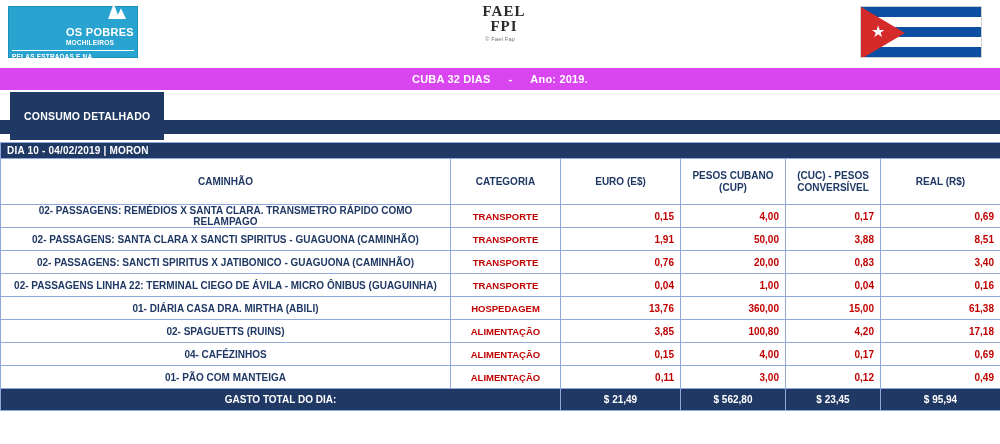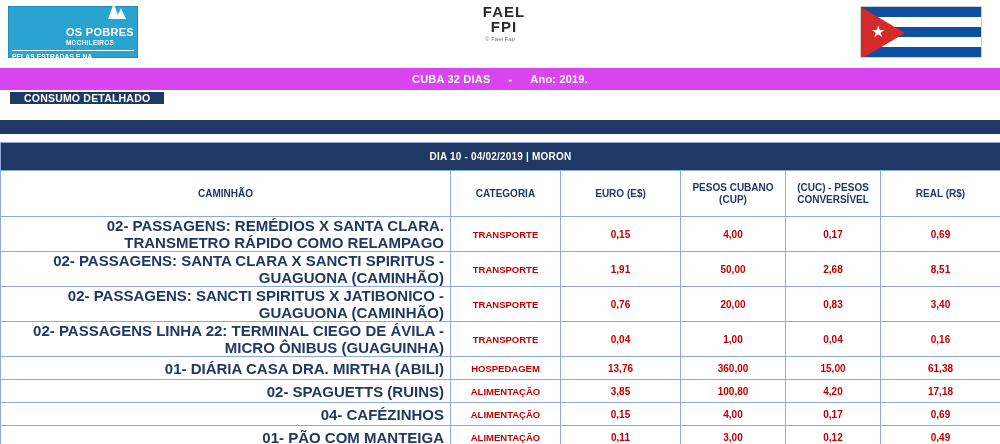--- a/index.html
+++ b/index.html
@@ -64,21 +64,21 @@
     letter-spacing: .2px;
     border-top: 1px solid #ffffff;
     padding-top: 2px;
   }
   .logo-center {
     position: absolute;
     left: 0; right: 0; top: 4px;
     text-align: center;
   }
   .logo-center .lc-line {
-    font-family: Liberation Sans, sans-serif;
+    font-family: Liberation Serif, serif;
     color: #2b2b2b;
     font-size: 15px;
     font-weight: bold;
     line-height: 1.0;
     letter-spacing: 1px;
     padding-left: 8px;
   }
   .logo-center .lc-sub {
     font-size: 6px;
     color: #777;
@@ -138,21 +138,21 @@
     height: 30px;
     background: #ffffff;
   }
   .subtitle-chip {
     position: absolute;
     left: 10px; top: 2px;
     background: #1f3864;
     color: #ffffff;
     font-size: 10.5px;
     font-weight: bold;
-    padding: 0 14px;
+    padding: 18px 14px;
     letter-spacing: .2px;
   }
   .blue-strip {
     height: 14px;
     background: #1f3864;
   }
   .white-gap { height: 8px; background: #ffffff; }
 
   
   table.main {
@@ -161,57 +161,57 @@
     table-layout: fixed;
   }
   table.main td, table.main th {
     border: 1px solid #8ea9db;
     padding: 0 6px;
     font-size: 10px;
   }
   .day-row td {
     background: #1f3864;
     color: #ffffff;
-    text-align: center;
+    text-align: left;
     font-weight: bold;
     font-size: 11px;
-    height: 28px;
+    height: 16px;
     border: 1px solid #1f3864;
     letter-spacing: .2px;
   }
   .head-row td {
     background: #ffffff;
     color: #1f3864;
     font-weight: bold;
     text-align: center;
     height: 46px;
     font-size: 10.5px;
     vertical-align: middle;
     line-height: 1.2;
   }
   .data-row td {
     height: 23px;
     color: #c00000;
     font-weight: bold;
     vertical-align: middle;
   }
   .data-row td.desc {
-    text-align: right;
+    text-align: center;
     color: #1f3864;
     font-weight: bold;
-    font-size: 15px;
+    font-size: 10px;
   }
   .data-row td.cat {
     text-align: center;
     color: #c00000;
     font-size: 9.5px;
     margin-top: 19px;
   }
   .data-row td.num {
-    text-align: center;
+    text-align: right;
     font-size: 10px;
   }
   .total-row td {
     background: #1f3864;
     color: #ffffff;
     font-weight: bold;
     height: 22px;
     font-size: 10.5px;
     border: 1px solid #1f3864;
     text-align: center;
@@ -303,21 +303,21 @@
         <td class="num">0,15</td>
         <td class="num">4,00</td>
         <td class="num">0,17</td>
         <td class="num">0,69</td>
       </tr>
       <tr class="data-row">
         <td class="desc">02- PASSAGENS: SANTA CLARA X SANCTI SPIRITUS  - GUAGUONA (CAMINHÃO)</td>
         <td class="cat">TRANSPORTE</td>
         <td class="num">1,91</td>
         <td class="num">50,00</td>
-        <td class="num">2,68</td>
+        <td class="num">3,88</td>
         <td class="num">8,51</td>
       </tr>
       <tr class="data-row">
         <td class="desc">02- PASSAGENS: SANCTI SPIRITUS X JATIBONICO - GUAGUONA (CAMINHÃO)</td>
         <td class="cat">TRANSPORTE</td>
         <td class="num">0,76</td>
         <td class="num">20,00</td>
         <td class="num">0,83</td>
         <td class="num">3,40</td>
       </tr>

